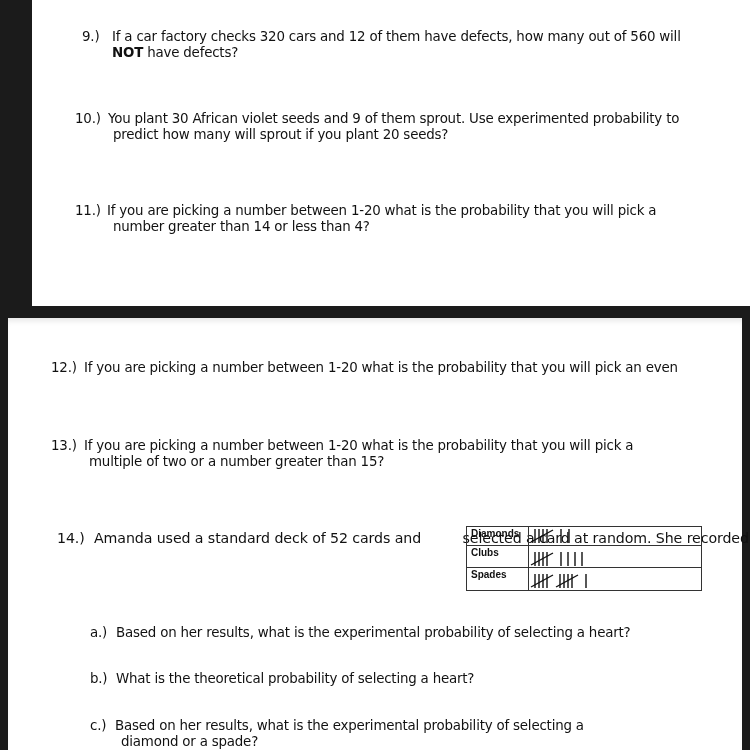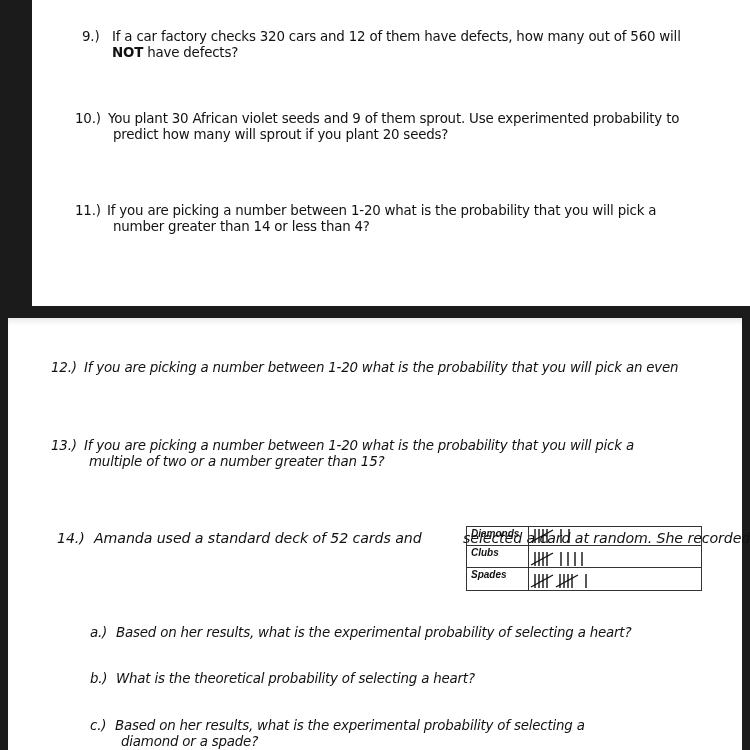--- a/index.html
+++ b/index.html
@@ -6,21 +6,21 @@
   body {
     width:750px; height:750px; overflow:hidden;
     background:#1b1b1b; position:relative;
     font-family: "DejaVu Sans", sans-serif;
     color:#111;
   }
   .page {
     position:absolute; left:8px; width:734px; background:#ffffff;
   }
   #page1 { top:0; height:306px; border-right:2px solid #bdbdbd; box-sizing:border-box;margin-left:24px; }
-  #page2 { top:318px; height:432px; box-shadow: inset 0 6px 6px -4px rgba(0,0,0,0.12); font-style: italic; }
+  #page2 { top:318px; height:432px; box-shadow: inset 0 6px 6px -4px rgba(0,0,0,0.12); }
   .q {
     position:absolute; font-size:13.4px; line-height:16px; letter-spacing:-0.2px;
     white-space:nowrap; font-family:"DejaVu Sans", sans-serif;
   }
   .q .num { display:inline-block; }
   .q .cont { display:block; }
   .bold { font-weight:bold; }
   .q14 {
     position:absolute; font-size:14.2px; line-height:16px; white-space:nowrap;
     font-family:"DejaVu Sans", sans-serif; letter-spacing:-0.1px;

